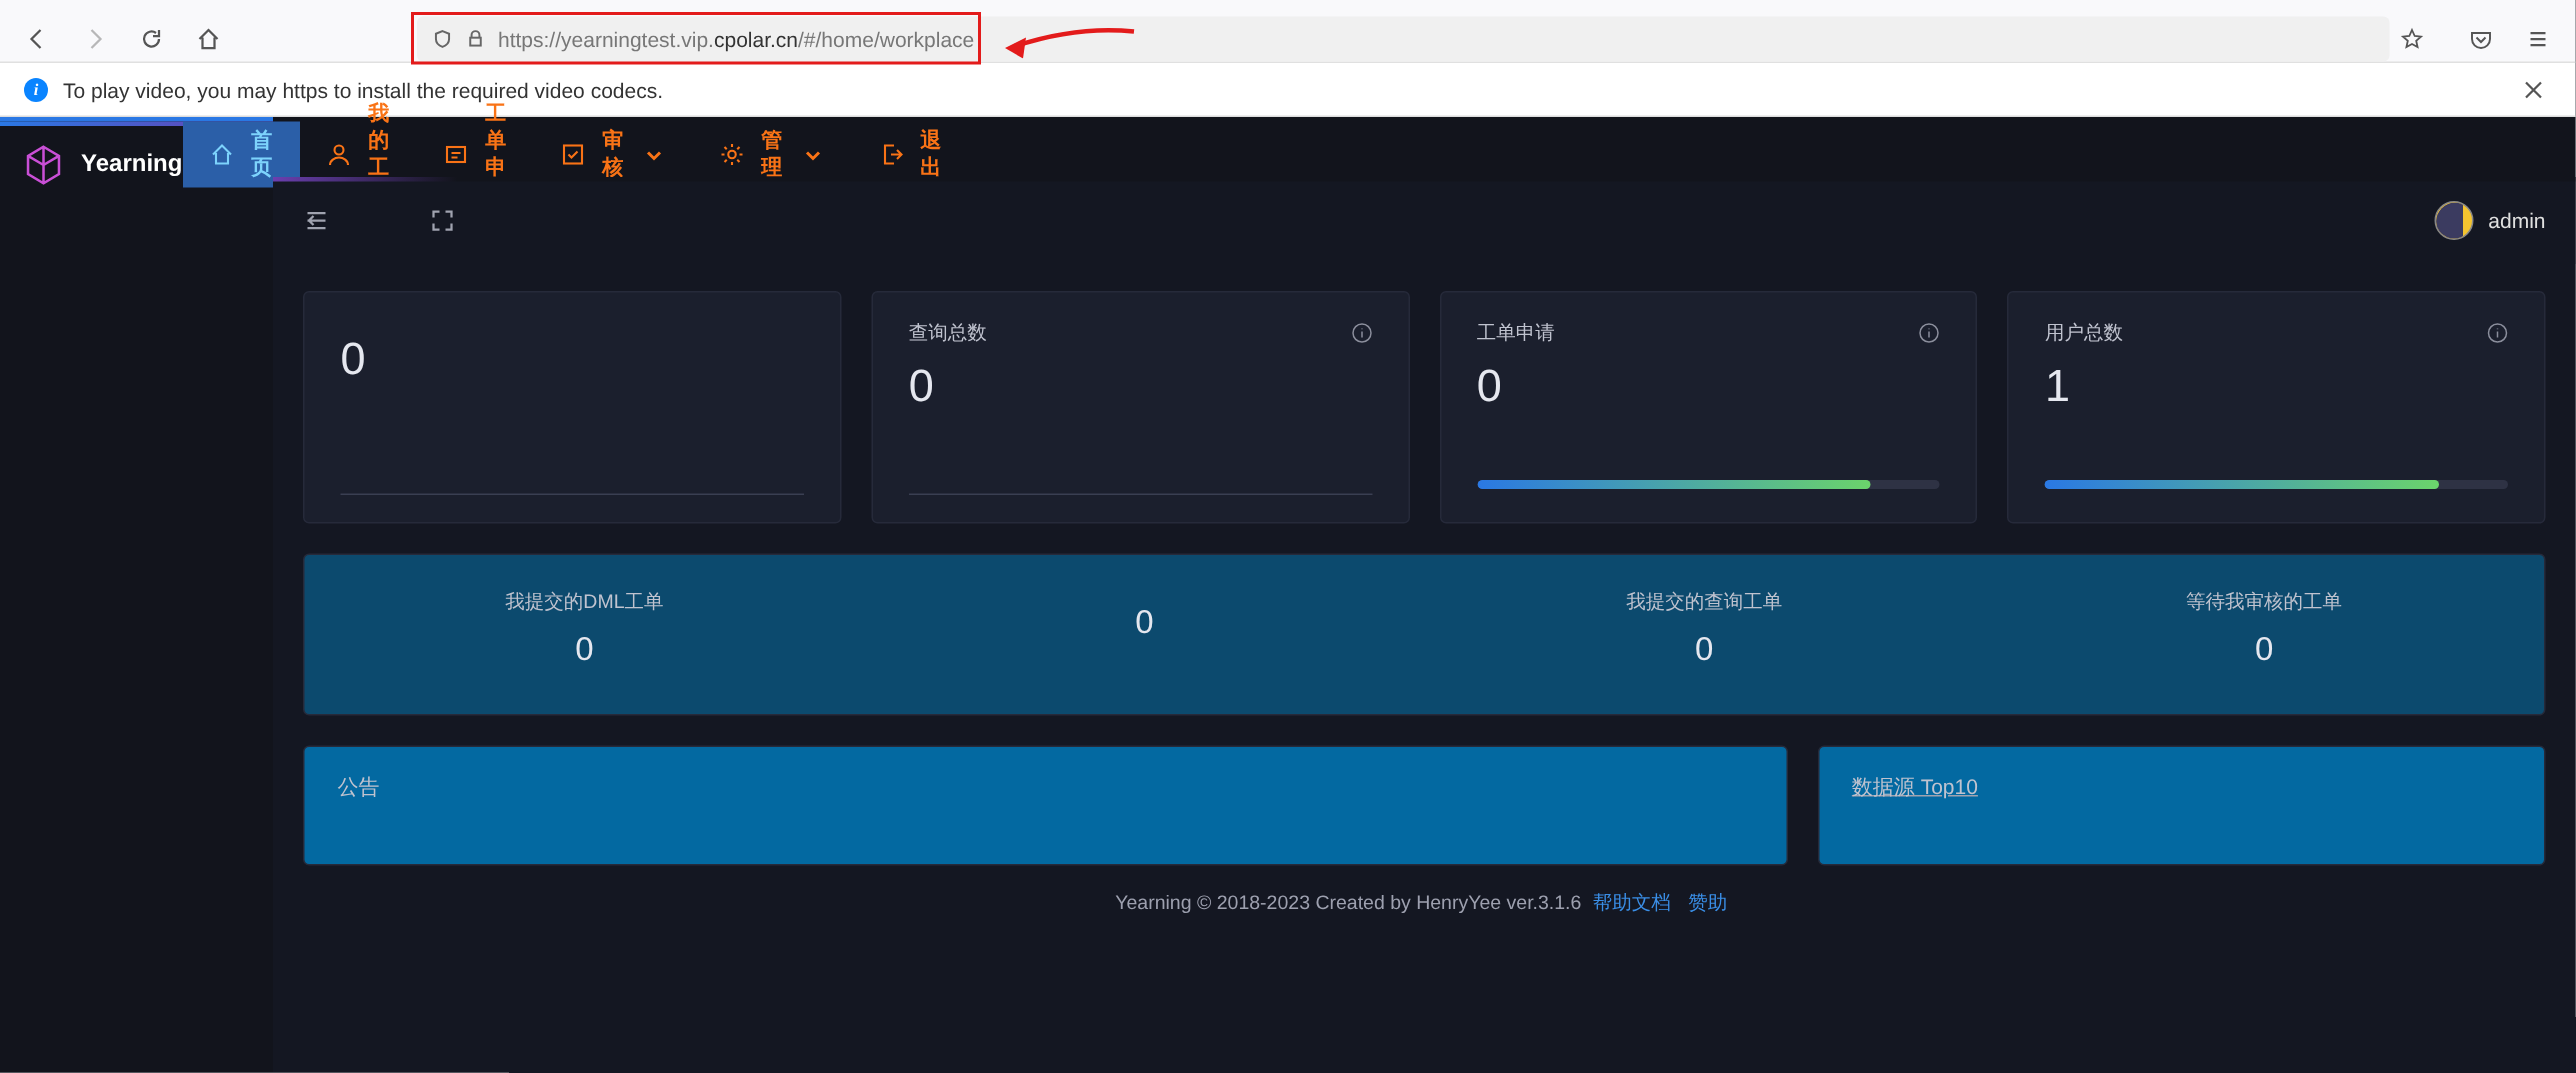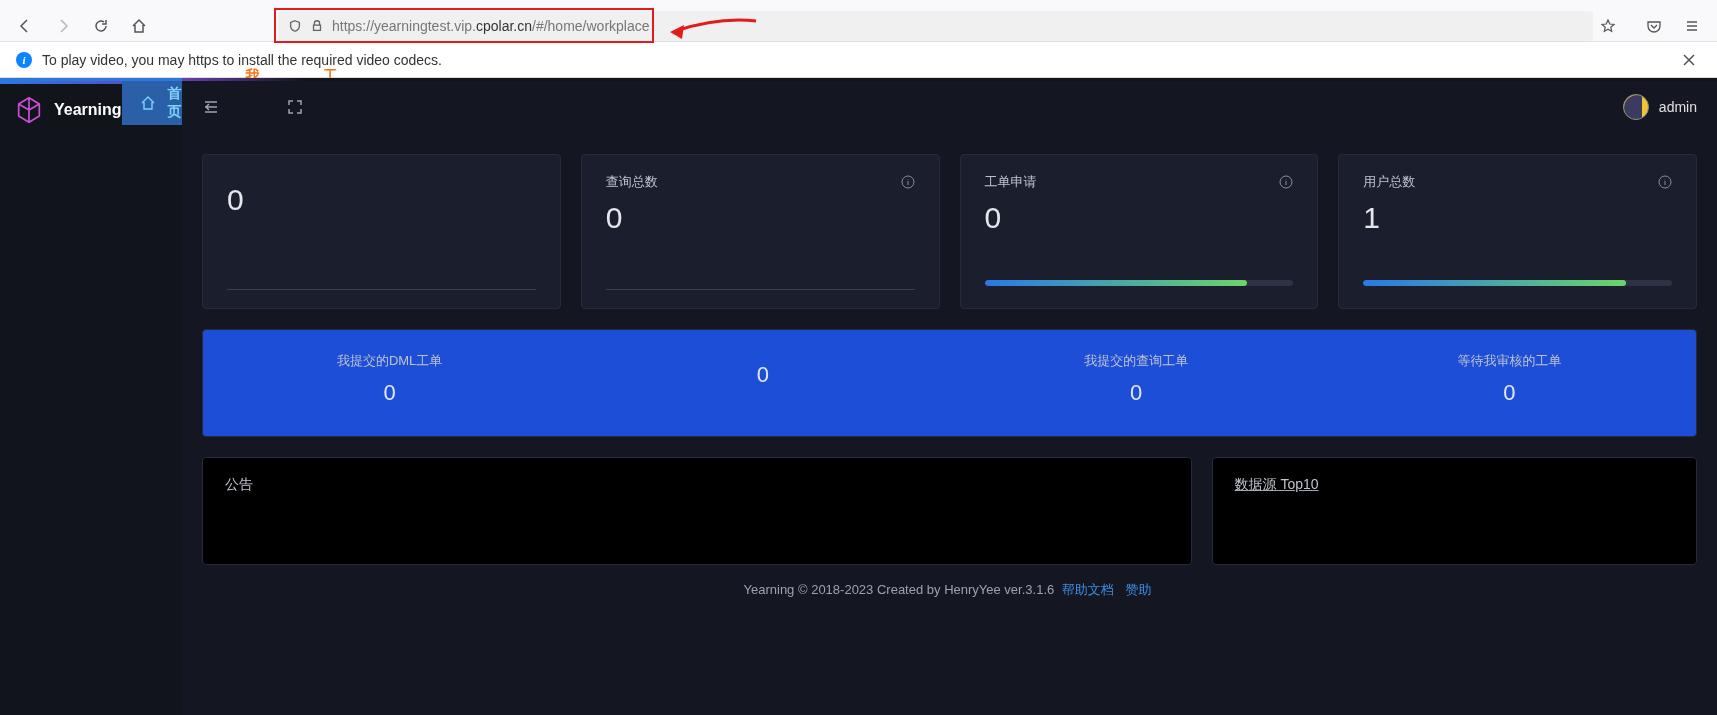--- a/index.html
+++ b/index.html
@@ -25,45 +25,45 @@
 .app { display:flex; height: calc(715px - 42px - 36px); background:#12141c; color:#a0a3b0; }
 .sidebar { width:182px; background:#12141c; display:flex; flex-direction:row; border-top:3px solid #2a78e4; position:relative;font-weight:bold;}
 .sidebar::before { content:""; position:absolute; top:0; left:0; right:0; height:3px; background:linear-gradient(90deg,#2a78e4,#6b3fb0); }
 .logo-area { height:58px; display:flex; align-items:center; padding-left:14px; gap:10px; color:#fff; font-size:16px; }
 .logo-hex { width:30px; height:30px; }
 .side-item { height:44px; display:flex; align-items:center; padding:0 18px; gap:12px; font-size:14px; color:#f97316; cursor:pointer; position:relative;}
 .side-item.active { background:#2b5fa8; color:#7dd3fc; }
 .side-item .chev { margin-left:auto; }
 .side-icon { width:16px; height:16px; flex-shrink:0; }
 
-.main { flex:1; display:flex; flex-direction:column; background:#141722; }
+.main { flex:1; display:flex; flex-direction:column; background:#141722;margin-top:40px; }
 .topbar { height:58px; display:flex; align-items:center; padding:0 20px; gap:18px; background:#141722; position:relative;}
 .topbar::before { content:""; position:absolute; top:0; left:0; right:0; height:3px; background:linear-gradient(90deg,#6b3fb0 0%, #12141c 8%, #12141c 100%); }
 .top-icon { width:18px; height:18px; color:#a0a3b0; cursor:pointer; }
 .user-area { margin-left:auto; display:flex; align-items:center; gap:10px; color:#e0e0e0; font-size:14px; }
 .avatar { width:26px; height:26px; border-radius:50%; background:#f4c430; position:relative; overflow:hidden; border:1px solid #888;}
 .avatar::before { content:""; position:absolute; width:18px; height:26px; left:0; top:0; background:#3b3b60; border-radius:13px 0 0 13px;}
 
 .content { flex:1; padding:18px 20px 0 20px; overflow:auto; }
 .stat-row { display:flex; gap:20px; }
 .stat-card { flex:1; background:#1b1f2d; border-radius:4px; padding:18px 24px; height:155px; position:relative; border:1px solid #262a3a;}
 .stat-title { font-size:13px; color:#c0c3cf; display:flex; align-items:center;}
 .stat-info-icon { margin-left:auto; width:14px; height:14px; color:#8b8e9c; }
 .stat-value { font-size:30px; color:#e5e7ef; margin-top:10px; letter-spacing:1px; }
 .stat-line { position:absolute; left:24px; right:24px; bottom:18px; height:1px; background:#3a3f52; }
 .stat-bar-wrap { position:absolute; left:24px; right:24px; bottom:22px; height:6px; background:#2e3244; border-radius:3px; overflow:hidden;}
 .stat-bar { height:100%; width:85%; background:linear-gradient(90deg,#2a78e4,#6bd46b); border-radius:3px;}
 
-.sub-row { margin-top:20px; background:#1d4ed8; border-radius:4px; display:flex; border:1px solid #262a3a;}
+.sub-row { margin-top:20px; background:#0c4a6e; border-radius:4px; display:flex; border:1px solid #262a3a;}
 .sub-item { flex:1; text-align:center; padding:22px 0 30px 0; }
 .sub-label { font-size:13px; color:#c0c3cf; }
 .sub-value { font-size:22px; color:#e5e7ef; margin-top:10px; }
 
 .bottom-row { display:flex; gap:20px; margin-top:20px; }
-.panel { background:#000000; border-radius:4px; padding:18px 22px; height:108px; border:1px solid #262a3a;}
+.panel { background:#0369a1; border-radius:4px; padding:18px 22px; height:80px; border:1px solid #262a3a;}
 .panel-left { flex: 0 0 calc(66.66% - 7px); }
 .panel-right { flex:1;text-decoration:underline; }
 .panel-title { font-size:14px; color:#c0c3cf; }
 
 .footer { text-align:center; padding:16px 0; font-size:13px; color:#9da0af; }
 .footer a { color:#3a8ee6; text-decoration:none; margin:0 4px; cursor:pointer;}
 </style>
 </head>
 <body>
 

